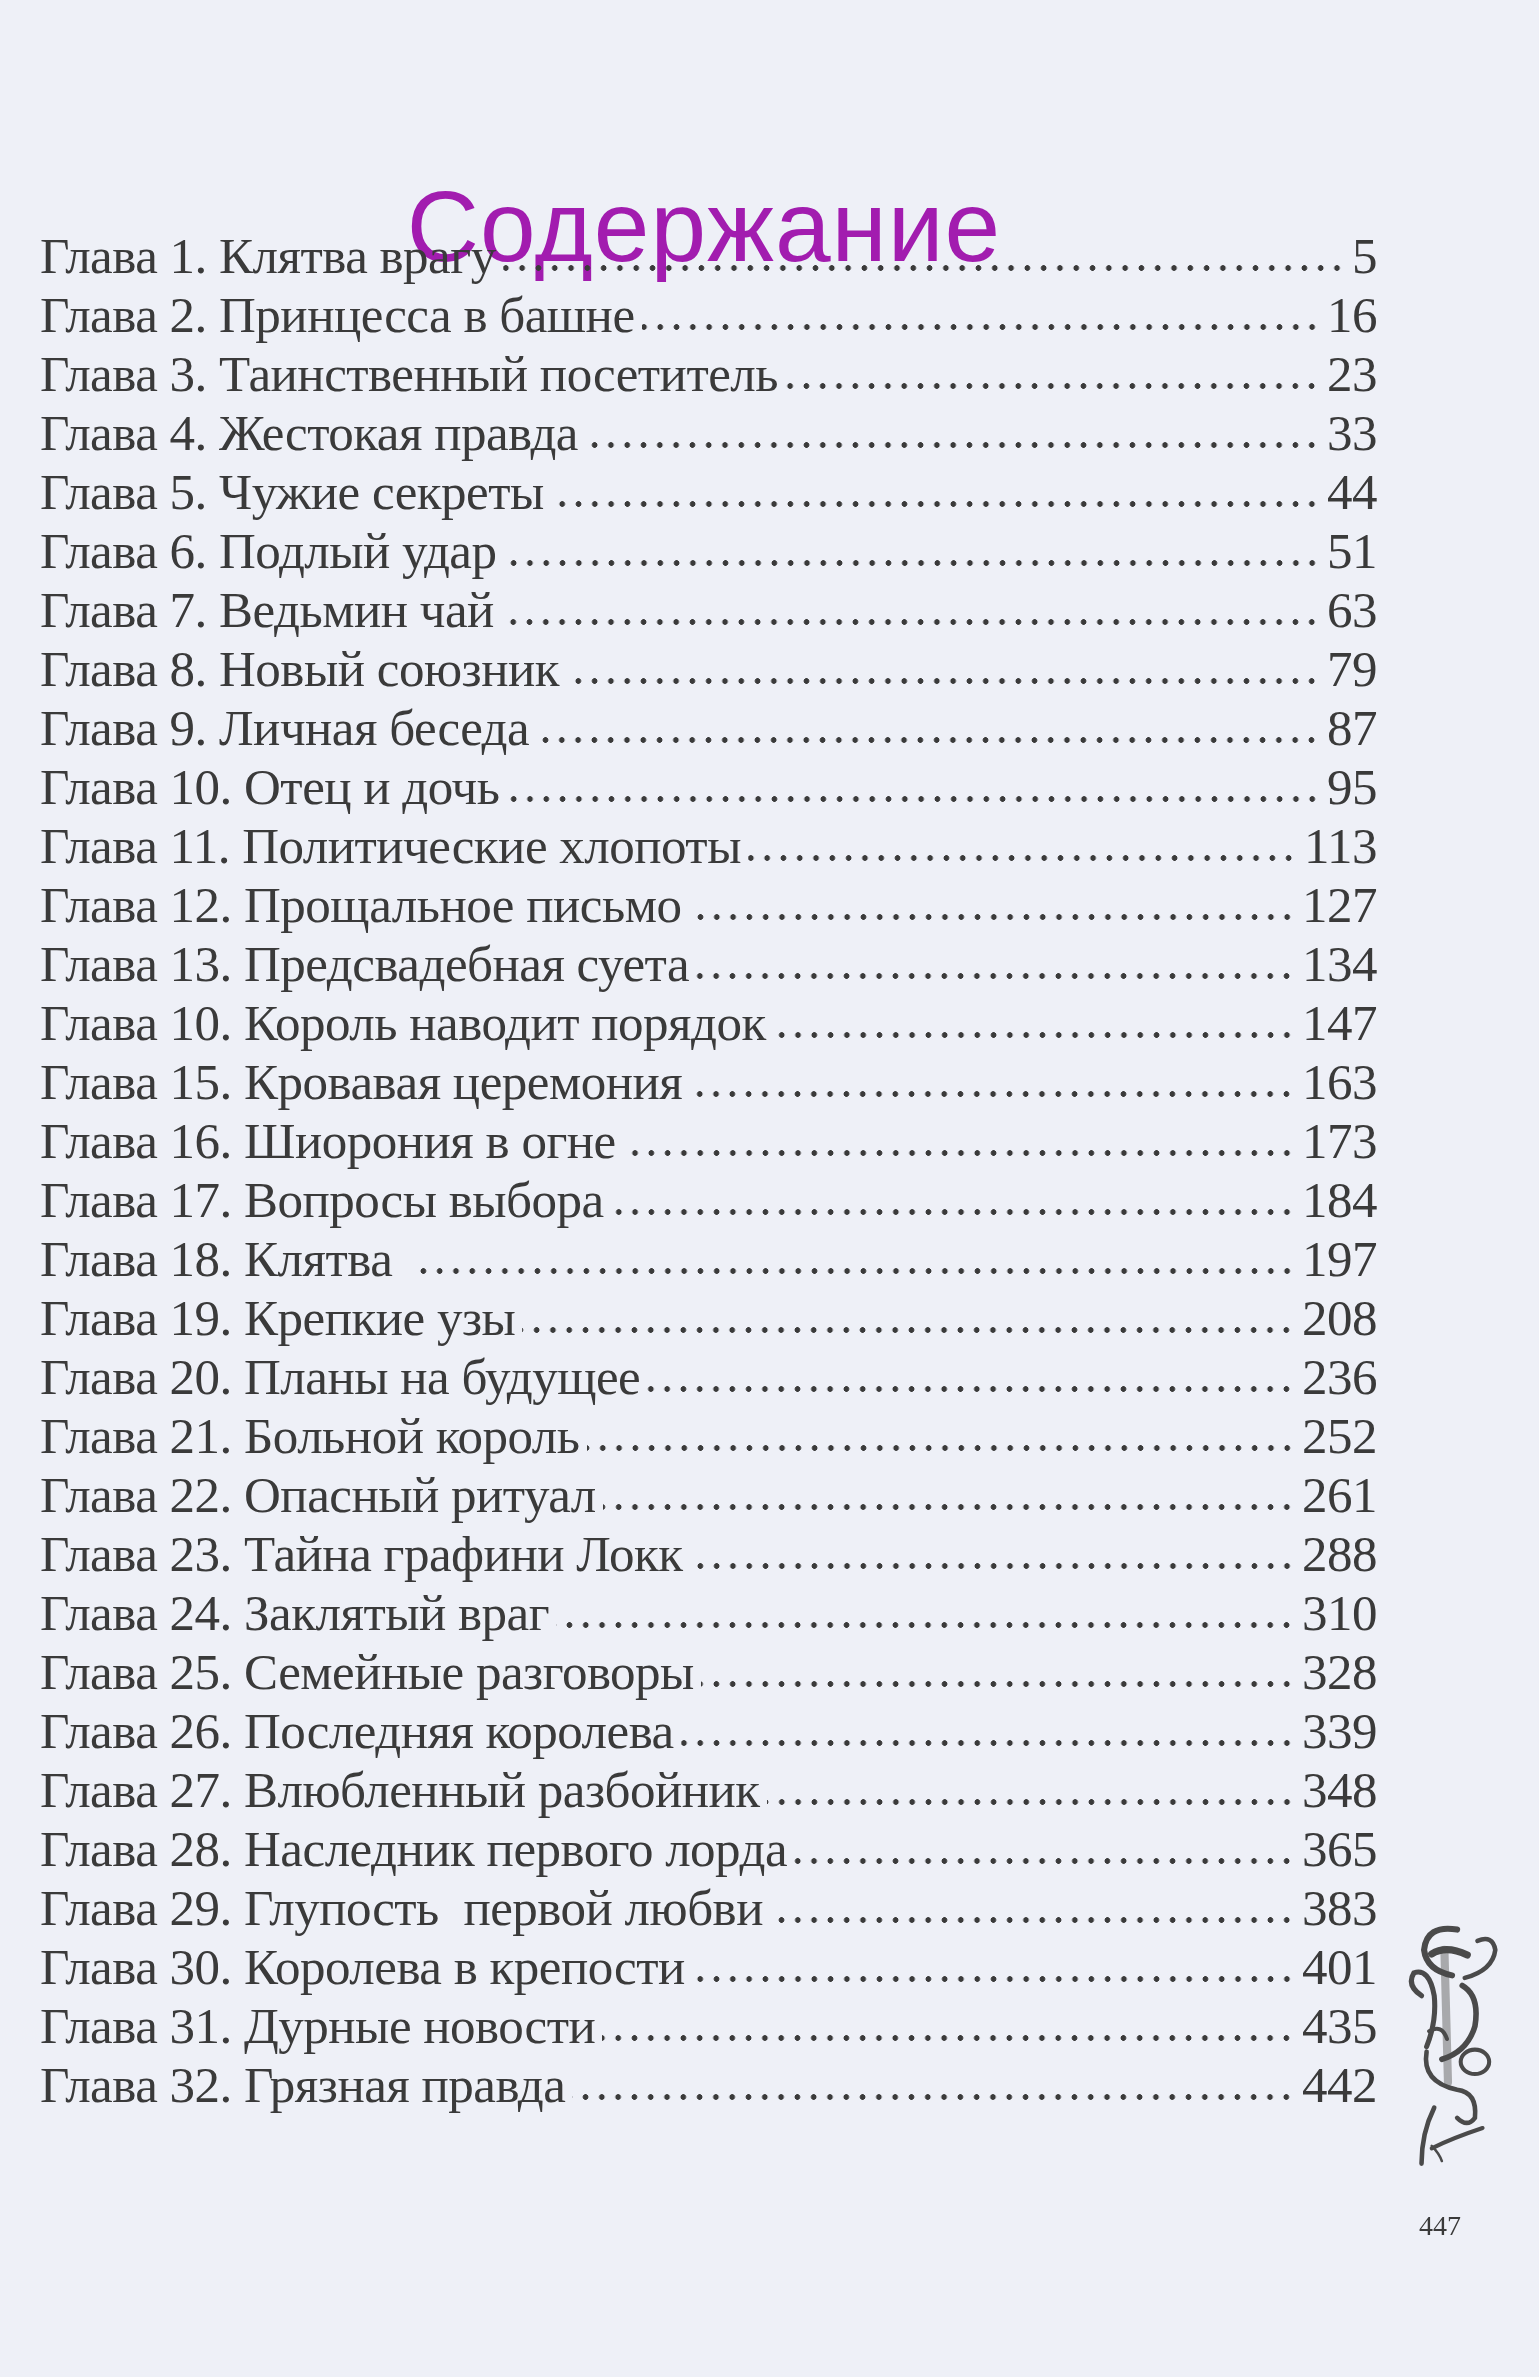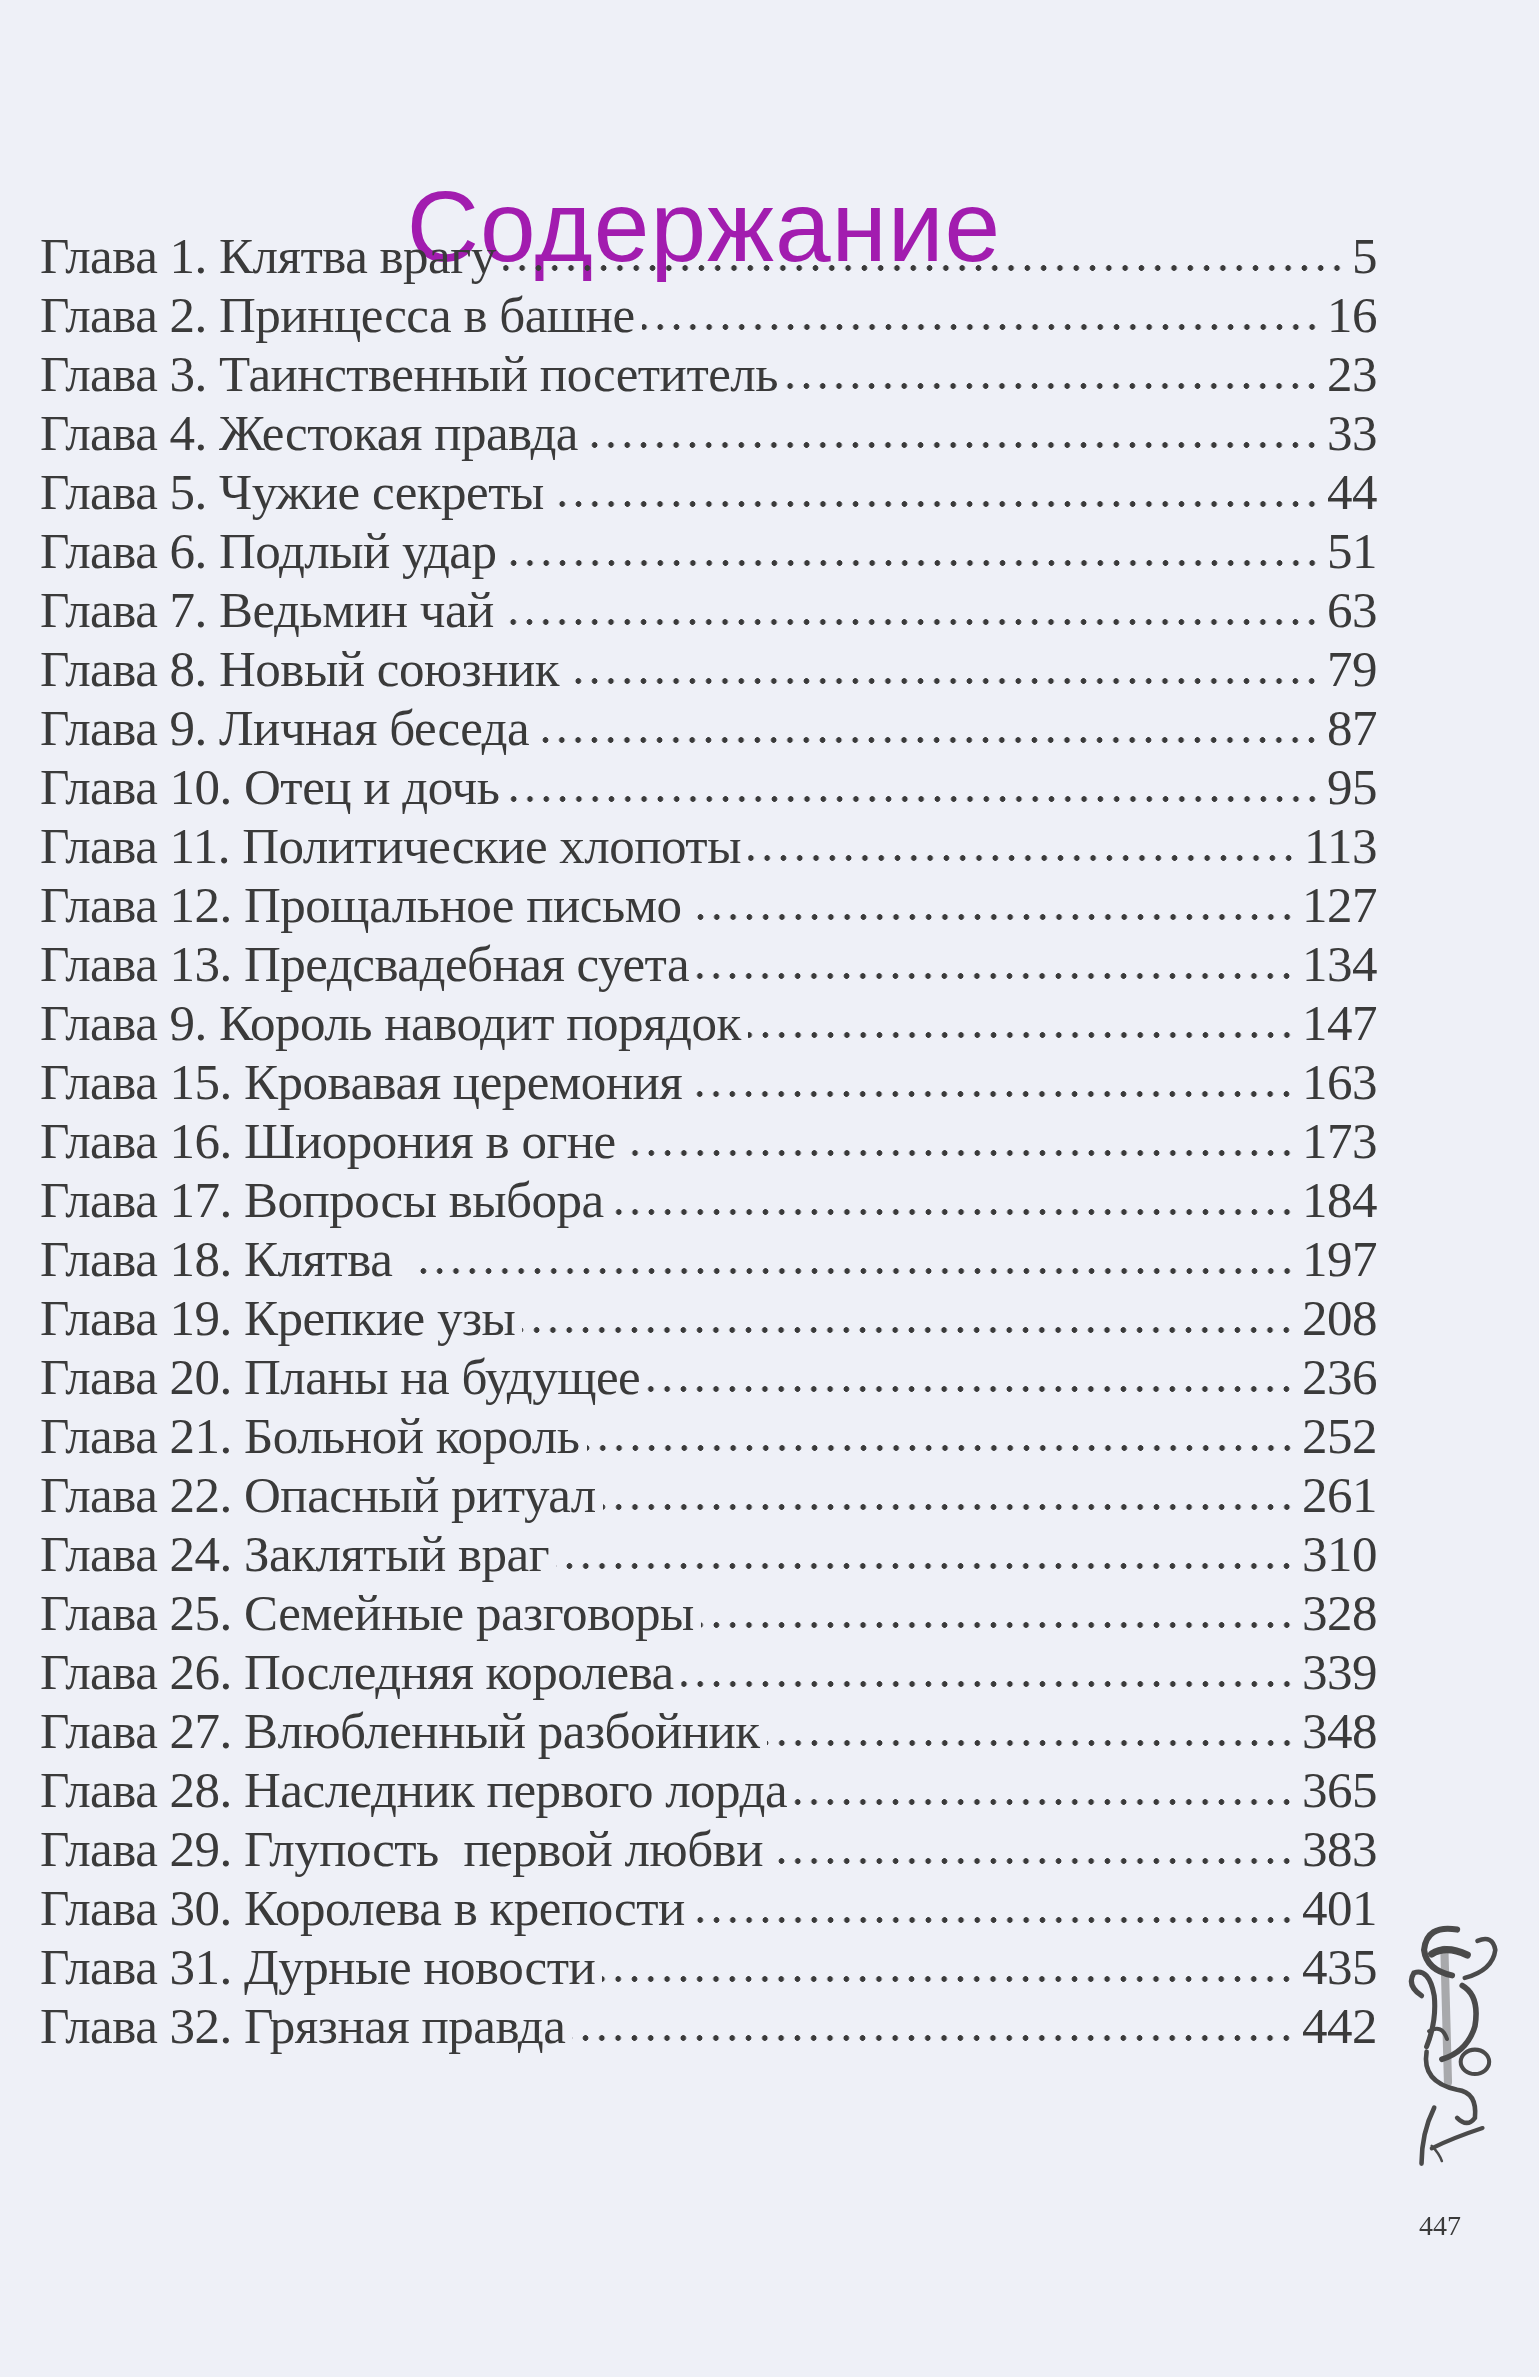--- a/index.html
+++ b/index.html
@@ -58,29 +58,30 @@
   <li class="toc-row"><span class="toc-label">Глава 4. Жестокая правда</span><span class="toc-dots"></span><span class="toc-page">33</span></li>
   <li class="toc-row"><span class="toc-label">Глава 5. Чужие секреты</span><span class="toc-dots"></span><span class="toc-page">44</span></li>
   <li class="toc-row"><span class="toc-label">Глава 6. Подлый удар</span><span class="toc-dots"></span><span class="toc-page">51</span></li>
   <li class="toc-row"><span class="toc-label">Глава 7. Ведьмин чай</span><span class="toc-dots"></span><span class="toc-page">63</span></li>
   <li class="toc-row"><span class="toc-label">Глава 8. Новый союзник</span><span class="toc-dots"></span><span class="toc-page">79</span></li>
   <li class="toc-row"><span class="toc-label">Глава 9. Личная беседа</span><span class="toc-dots"></span><span class="toc-page">87</span></li>
   <li class="toc-row"><span class="toc-label">Глава 10. Отец и дочь</span><span class="toc-dots"></span><span class="toc-page">95</span></li>
   <li class="toc-row"><span class="toc-label">Глава 11. Политические хлопоты</span><span class="toc-dots"></span><span class="toc-page">113</span></li>
   <li class="toc-row"><span class="toc-label">Глава 12. Прощальное письмо</span><span class="toc-dots"></span><span class="toc-page">127</span></li>
   <li class="toc-row"><span class="toc-label">Глава 13. Предсвадебная суета</span><span class="toc-dots"></span><span class="toc-page">134</span></li>
-  <li class="toc-row"><span class="toc-label">Глава 9. Король наводит порядок</span><span class="toc-dots"></span><span class="toc-page">147</span></li>
+  <li class="toc-row"><span class="toc-label">Глава 10. Король наводит порядок</span><span class="toc-dots"></span><span class="toc-page">147</span></li>
   <li class="toc-row"><span class="toc-label">Глава 15. Кровавая церемония</span><span class="toc-dots"></span><span class="toc-page">163</span></li>
   <li class="toc-row"><span class="toc-label">Глава 16. Шиорония в огне</span><span class="toc-dots"></span><span class="toc-page">173</span></li>
   <li class="toc-row"><span class="toc-label">Глава 17. Вопросы выбора</span><span class="toc-dots"></span><span class="toc-page">184</span></li>
   <li class="toc-row"><span class="toc-label">Глава 18. Клятва </span><span class="toc-dots"></span><span class="toc-page">197</span></li>
   <li class="toc-row"><span class="toc-label">Глава 19. Крепкие узы</span><span class="toc-dots"></span><span class="toc-page">208</span></li>
   <li class="toc-row"><span class="toc-label">Глава 20. Планы на будущее</span><span class="toc-dots"></span><span class="toc-page">236</span></li>
   <li class="toc-row"><span class="toc-label">Глава 21. Больной король</span><span class="toc-dots"></span><span class="toc-page">252</span></li>
   <li class="toc-row"><span class="toc-label">Глава 22. Опасный ритуал</span><span class="toc-dots"></span><span class="toc-page">261</span></li>
+  <li class="toc-row"><span class="toc-label">Глава 23. Тайна графини Локк</span><span class="toc-dots"></span><span class="toc-page">288</span></li>
   <li class="toc-row"><span class="toc-label">Глава 24. Заклятый враг</span><span class="toc-dots"></span><span class="toc-page">310</span></li>
   <li class="toc-row"><span class="toc-label">Глава 25. Семейные разговоры</span><span class="toc-dots"></span><span class="toc-page">328</span></li>
   <li class="toc-row"><span class="toc-label">Глава 26. Последняя королева</span><span class="toc-dots"></span><span class="toc-page">339</span></li>
   <li class="toc-row"><span class="toc-label">Глава 27. Влюбленный разбойник</span><span class="toc-dots"></span><span class="toc-page">348</span></li>
   <li class="toc-row"><span class="toc-label">Глава 28. Наследник первого лорда</span><span class="toc-dots"></span><span class="toc-page">365</span></li>
   <li class="toc-row"><span class="toc-label">Глава 29. Глупость  первой любви</span><span class="toc-dots"></span><span class="toc-page">383</span></li>
   <li class="toc-row"><span class="toc-label">Глава 30. Королева в крепости</span><span class="toc-dots"></span><span class="toc-page">401</span></li>
   <li class="toc-row"><span class="toc-label">Глава 31. Дурные новости</span><span class="toc-dots"></span><span class="toc-page">435</span></li>
   <li class="toc-row"><span class="toc-label">Глава 32. Грязная правда</span><span class="toc-dots"></span><span class="toc-page">442</span></li>
 </ul>

